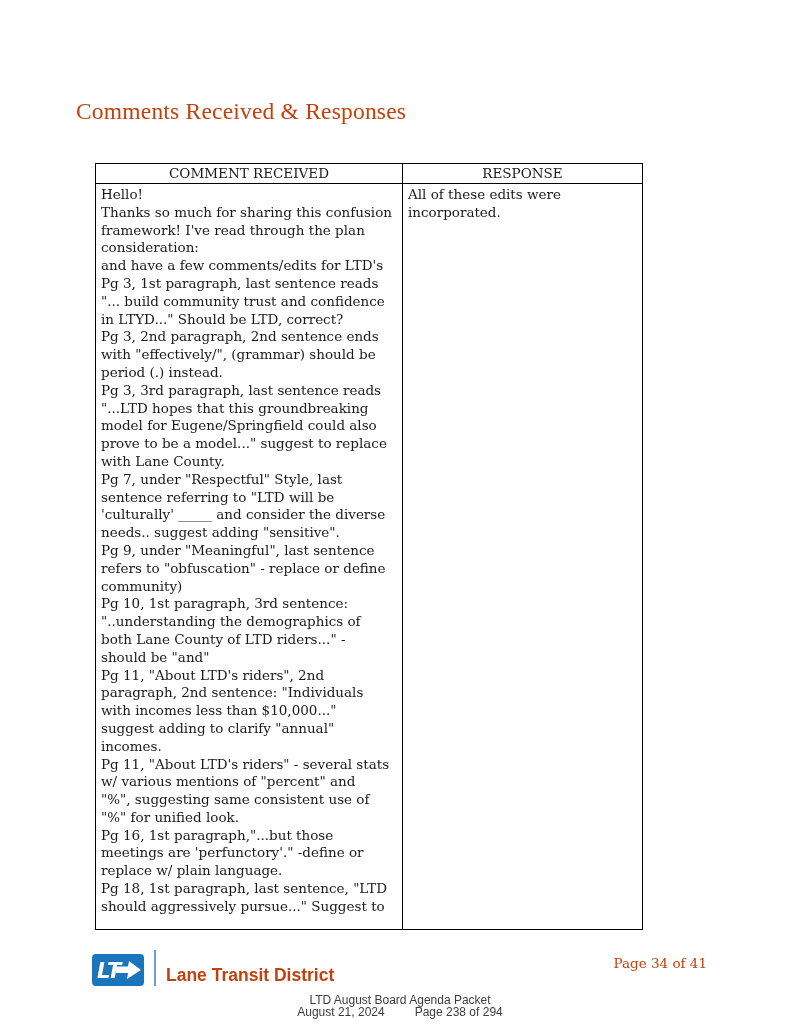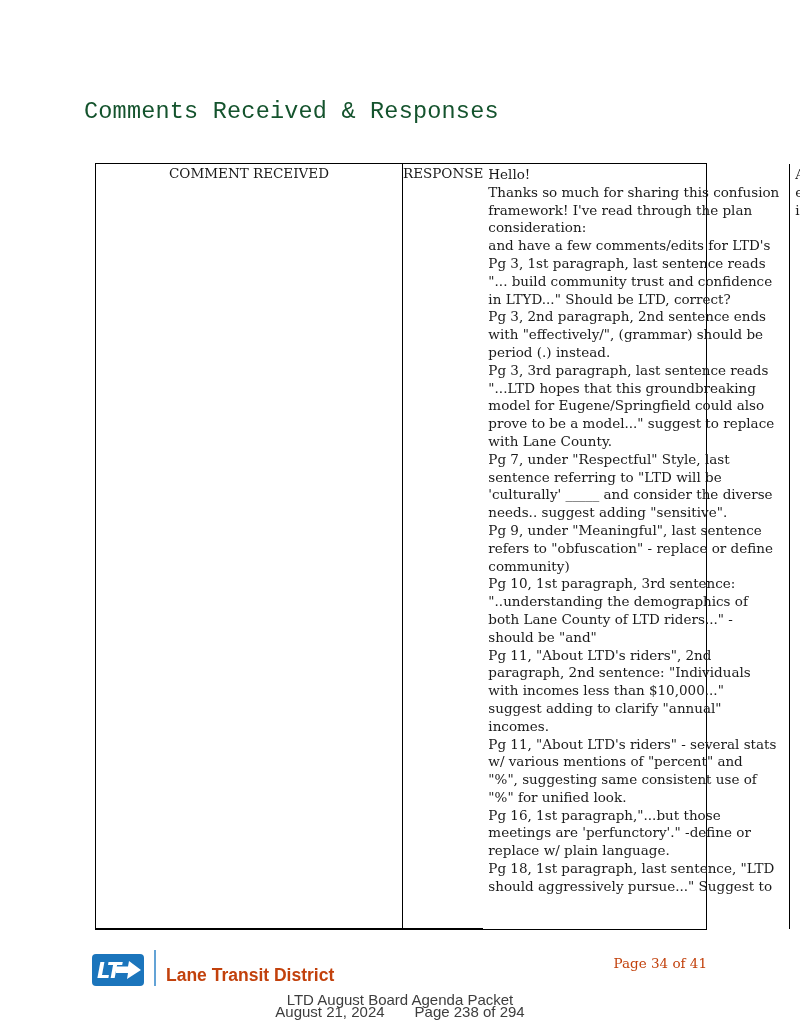--- a/index.html
+++ b/index.html
@@ -6,37 +6,37 @@
   body {
     width: 800px; height: 1035px;
     background: #ffffff;
     position: relative;
     font-family: "DejaVu Serif", serif;
     color: #1a1a1a;
     overflow: hidden;
   }
   .page-title {
     position: absolute;
-    left: 84px; top: 98px;
-    font-family: Liberation Mono, monospace;
+    left: 76px; top: 98px;
+    font-family: Liberation Serif, serif;
     font-size: 23.5px;
     font-weight: 500;
-    color: #14532d;
+    color: #c2410c;
     margin: 0;
     white-space: nowrap;
     letter-spacing: 0.2px;
   }
   .doc-table {
     position: absolute;
     left: 95px; top: 163px;
-    width: 612px; height: 767px;
+    width: 548px; height: 767px;
     border: 1px solid #000;
     box-sizing: border-box;
     display: flex;
-    flex-direction: row;
+    flex-direction: column;
   }
   .thead {
     display: flex;
     border-bottom: 1px solid #000;
     flex: 0 0 19px;
   }
   .th {
     font-size: 13.5px;
     line-height: 19px;
     text-align: center;
@@ -86,21 +86,21 @@
     font-family: "DejaVu Serif", serif;
     font-size: 13.5px;
     color: #c2410c;
     white-space: nowrap;
   }
   .packet-info {
     position: absolute;
     left: 0; right: 0; top: 994px;
     text-align: center;
     font-family: "Liberation Sans", sans-serif;
-    font-size: 15px;
+    font-size: 12px;
     line-height: 12px;
     color: #3d3d3d;
   }
   .packet-line2 { white-space: nowrap; }
   .packet-line2 .gap { display: inline-block; width: 30px; }
 </style>
 </head>
 <body>
 
 <h1 class="page-title">Comments Received &amp; Responses</h1>

